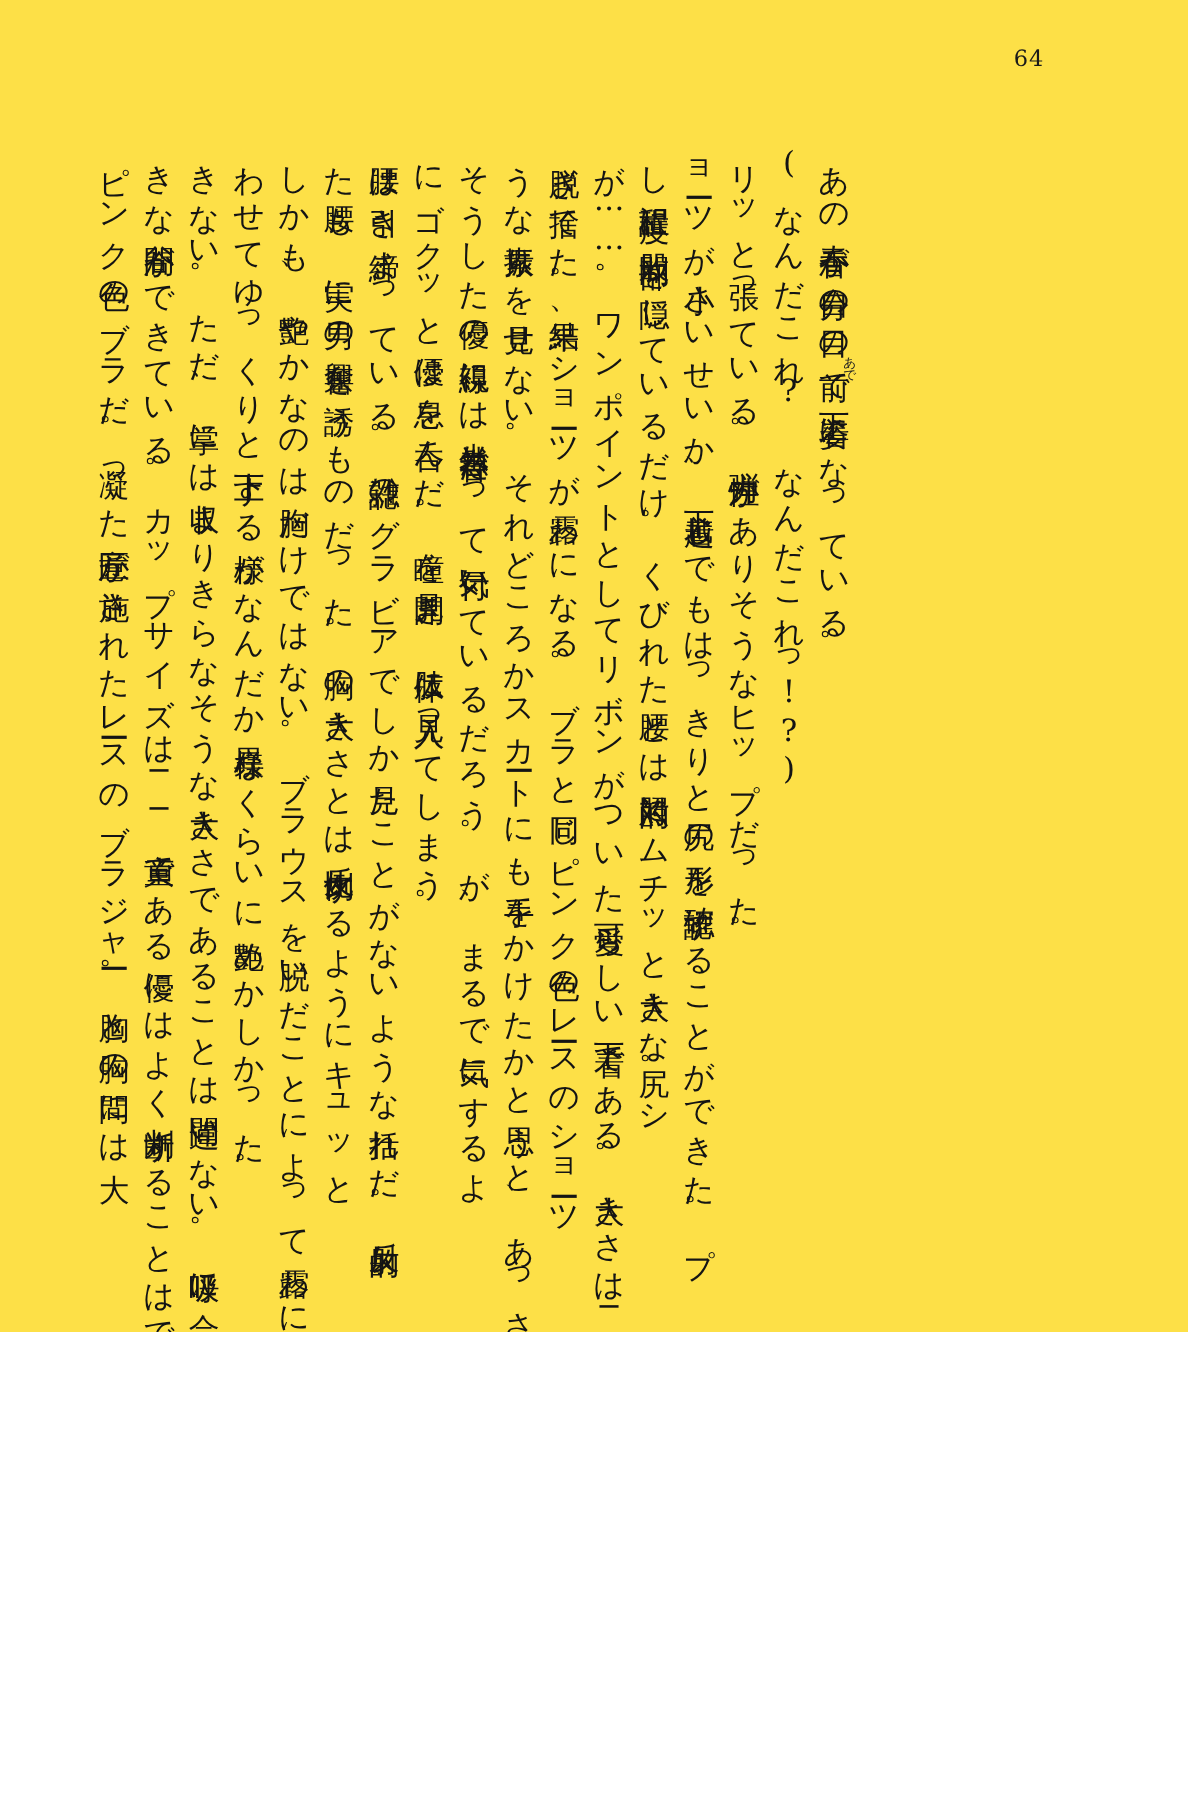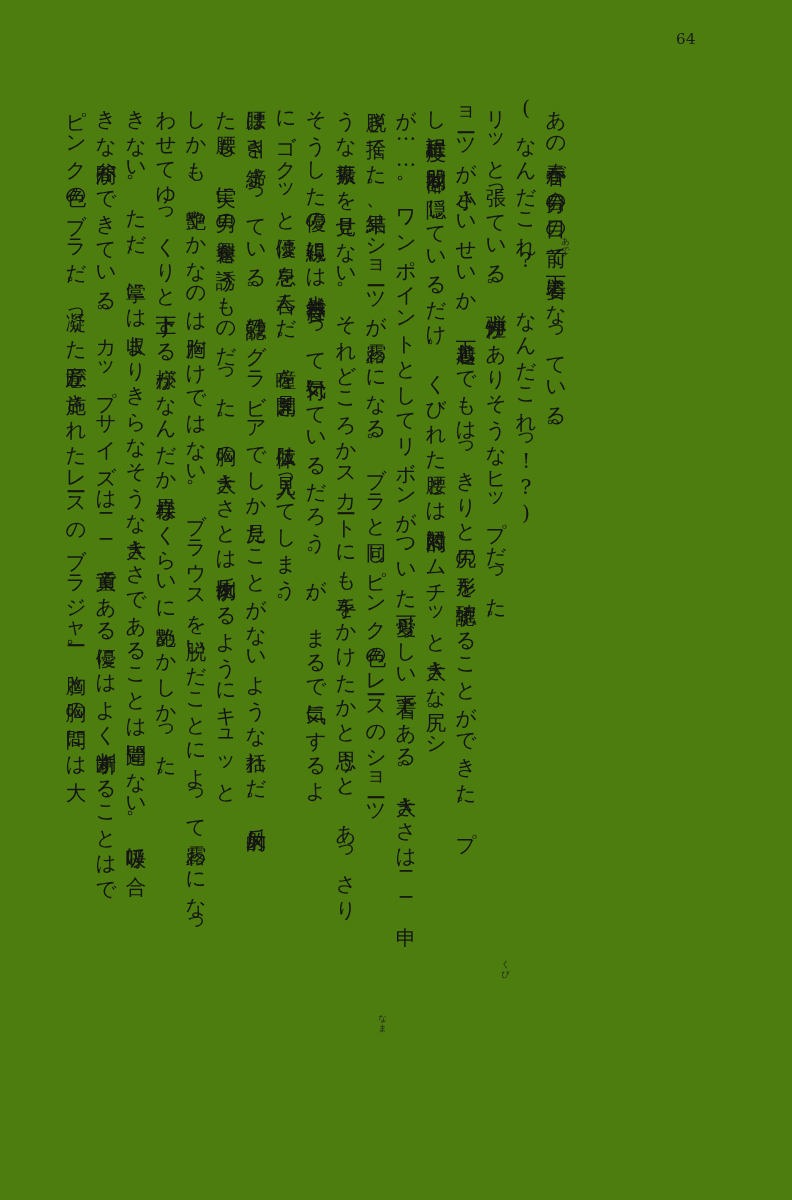--- a/index.html
+++ b/index.html
@@ -7,23 +7,23 @@
     padding: 0;
     background: #ffffff;
   }
   body {
     font-family: "DejaVu Serif", "Liberation Serif", serif;
     color: #111111;
   }
   .page {
     position: relative;
     width: 792px;
-    height: 1200px;
+    height: 888px;
     overflow: hidden;
-    background: #4d7c0f;
+    background: #fde047;
   }
   
   .page-number {
     position: absolute;
     top: 30px;
     right: 96px;
     font-size: 15px;
     letter-spacing: 0.5px;
     color: #1a1a1a;
     font-family: "DejaVu Serif", "Liberation Serif", serif;

